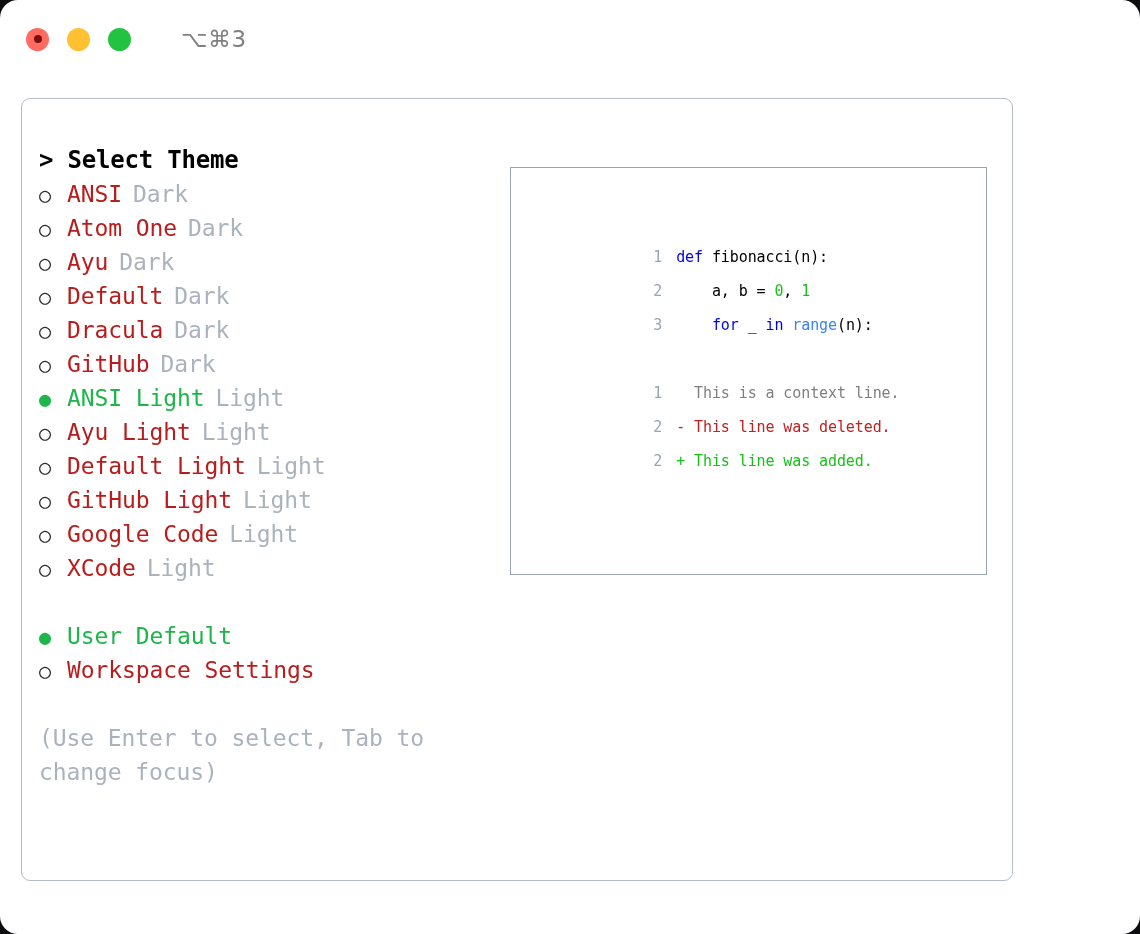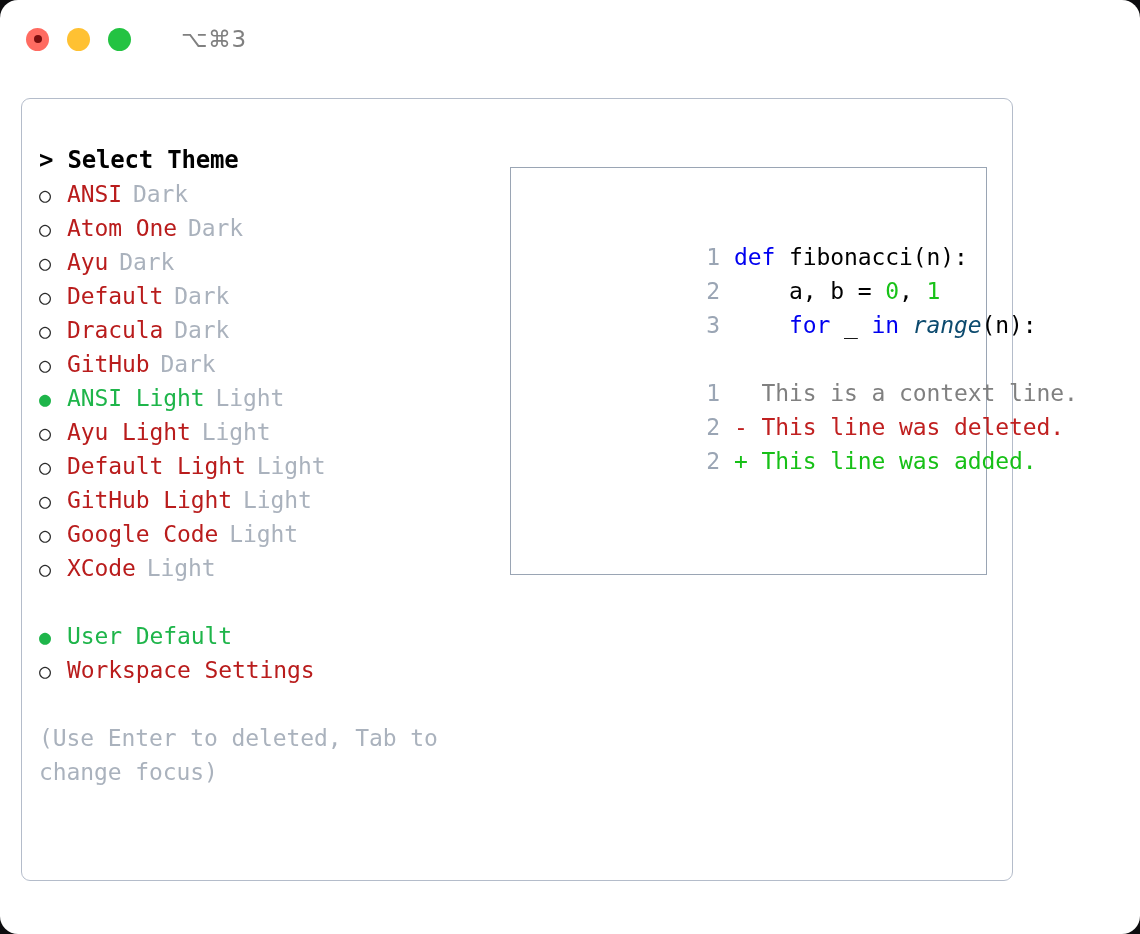--- a/index.html
+++ b/index.html
@@ -170,33 +170,33 @@
     width: 477px;
     height: 408px;
     border: 1.5px solid #9aa5b4;
     box-sizing: border-box;
     background: #ffffff;
     padding: 38px 0 0 14px;
   }
   .code-line {
     height: 34px;
     line-height: 34px;
-    font-size: 23px;
+    font-size: 15px;
     white-space: pre;
     letter-spacing: -0.1px;
   }
   .ln {
     color: #9aa5b4;
     display: inline-block;
     width: 30px;
     text-align: right;
     margin-right: 14px;
   }
   .tok-kw   { color: #0000f0; }
-  .tok-fn   { color: #0c4a6e; font-style: italic; }
+  .tok-fn   { color: #3b82f6; }
   .tok-num  { color: #19c219; }
   .tok-txt  { color: #000000; }
   .tok-ctx  { color: #808080; }
   .tok-del  { color: #c02020; }
   .tok-add  { color: #17c017; }
   .code-gap { height: 34px; }
 </style>
 </head>
 <body>
 
@@ -288,21 +288,21 @@
           <li class="option selected">
             <span class="marker sel">●</span>
             <span class="opt-label">User Default</span>
           </li>
           <li class="option">
             <span class="marker">○</span>
             <span class="opt-label">Workspace Settings</span>
           </li>
         </ul>
 
-        <div class="hint">(Use Enter to deleted, Tab to change focus)</div>
+        <div class="hint">(Use Enter to select, Tab to change focus)</div>
       </div>
 
       <div class="right-col">
 
         <div class="preview-box">
 
           <div class="code-line">
             <span class="ln">1</span><span class="tok-kw">def </span><span class="tok-txt">fibonacci(n):</span>
           </div>
 

